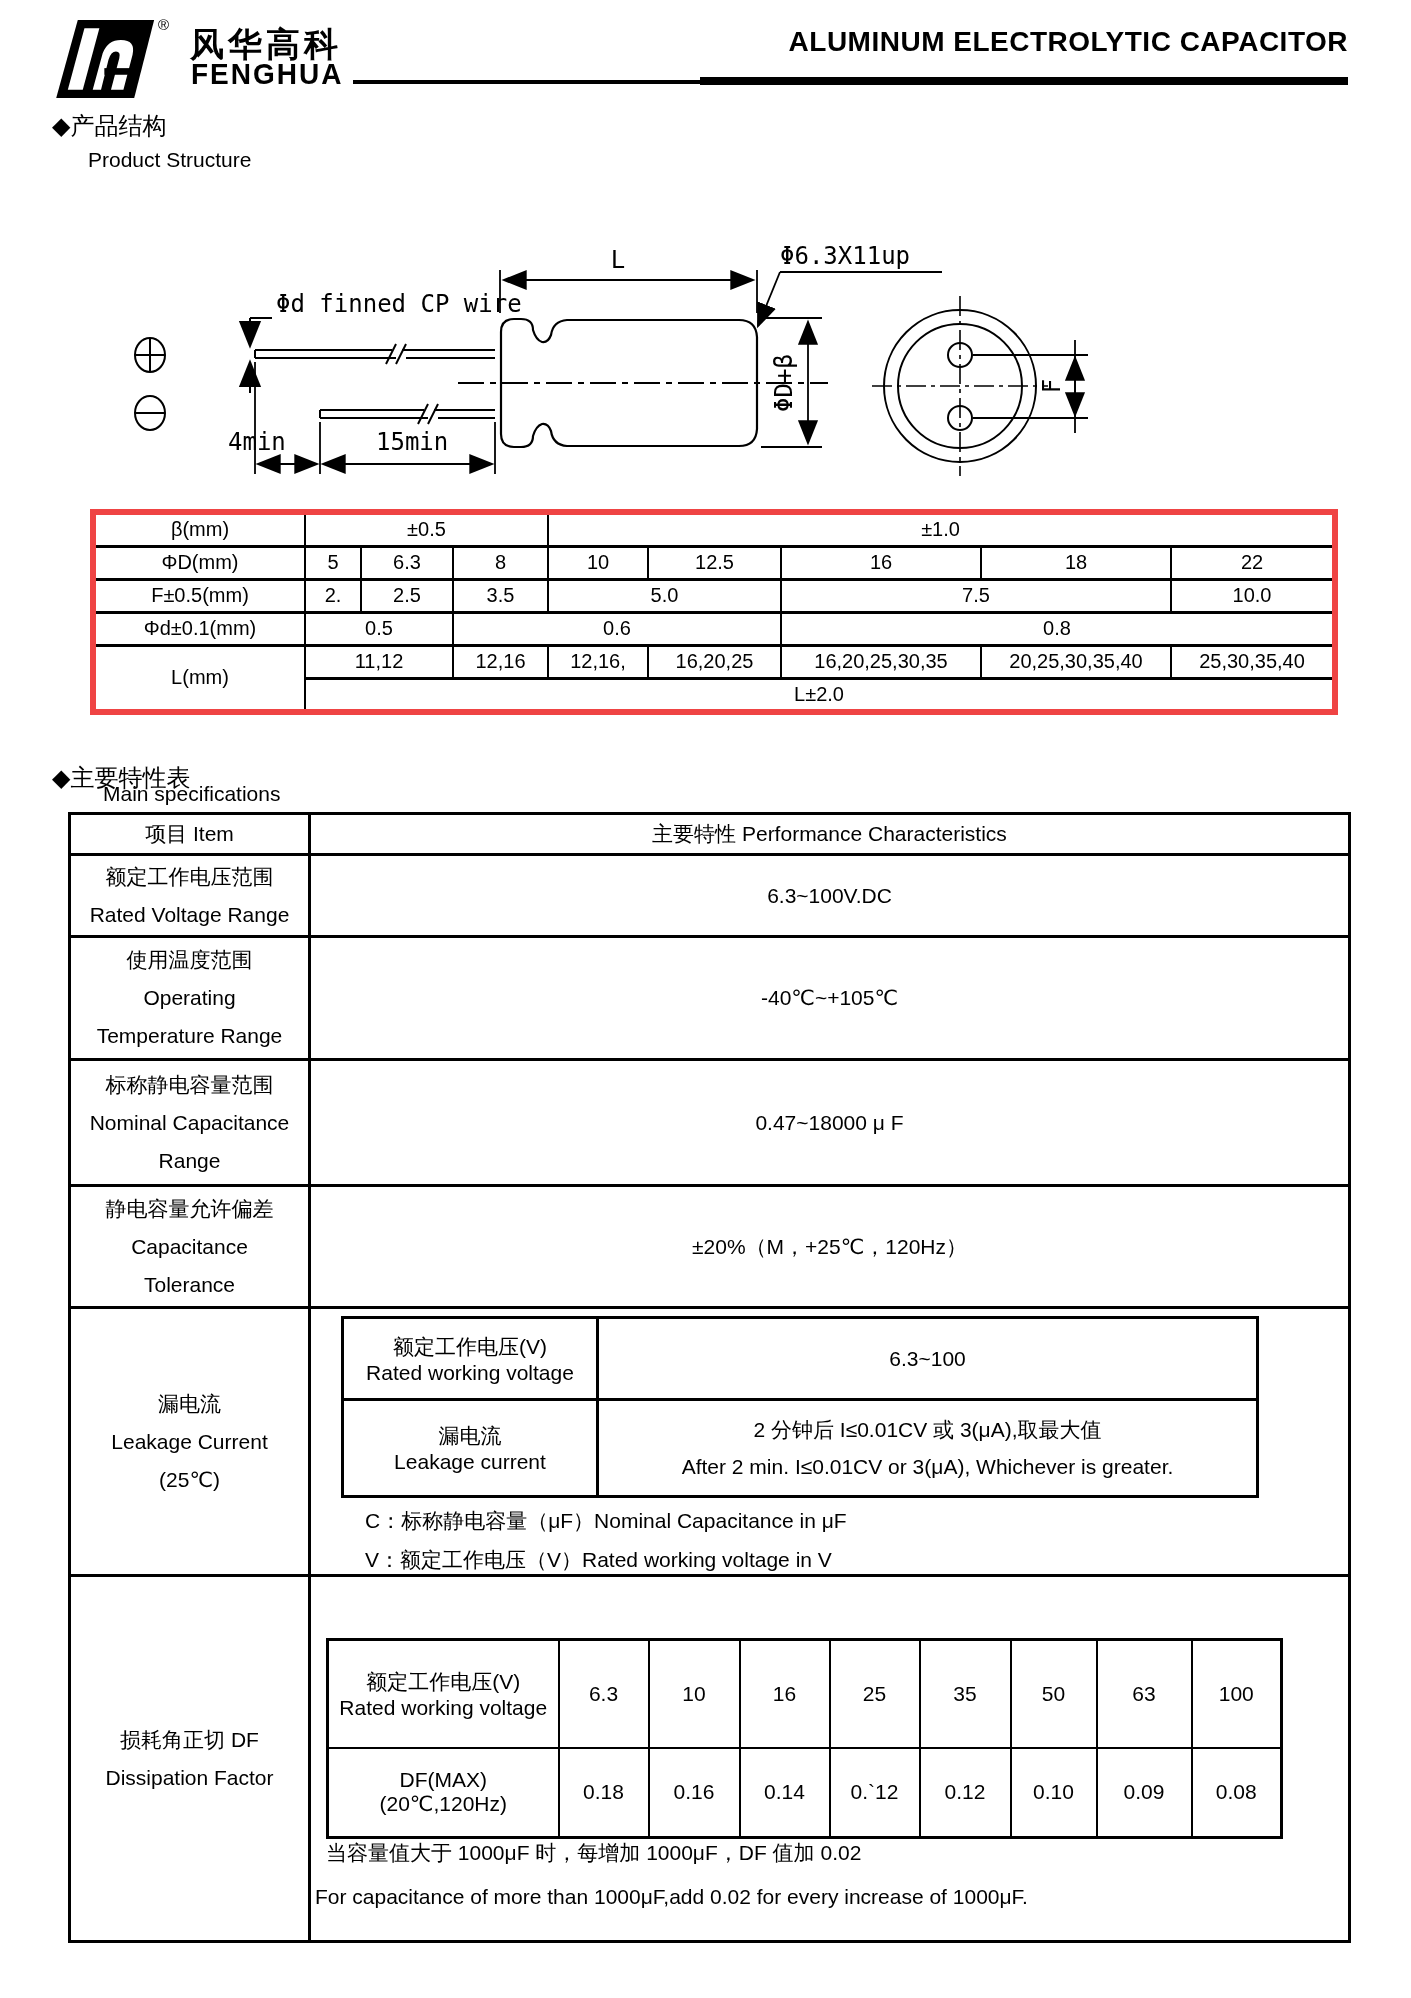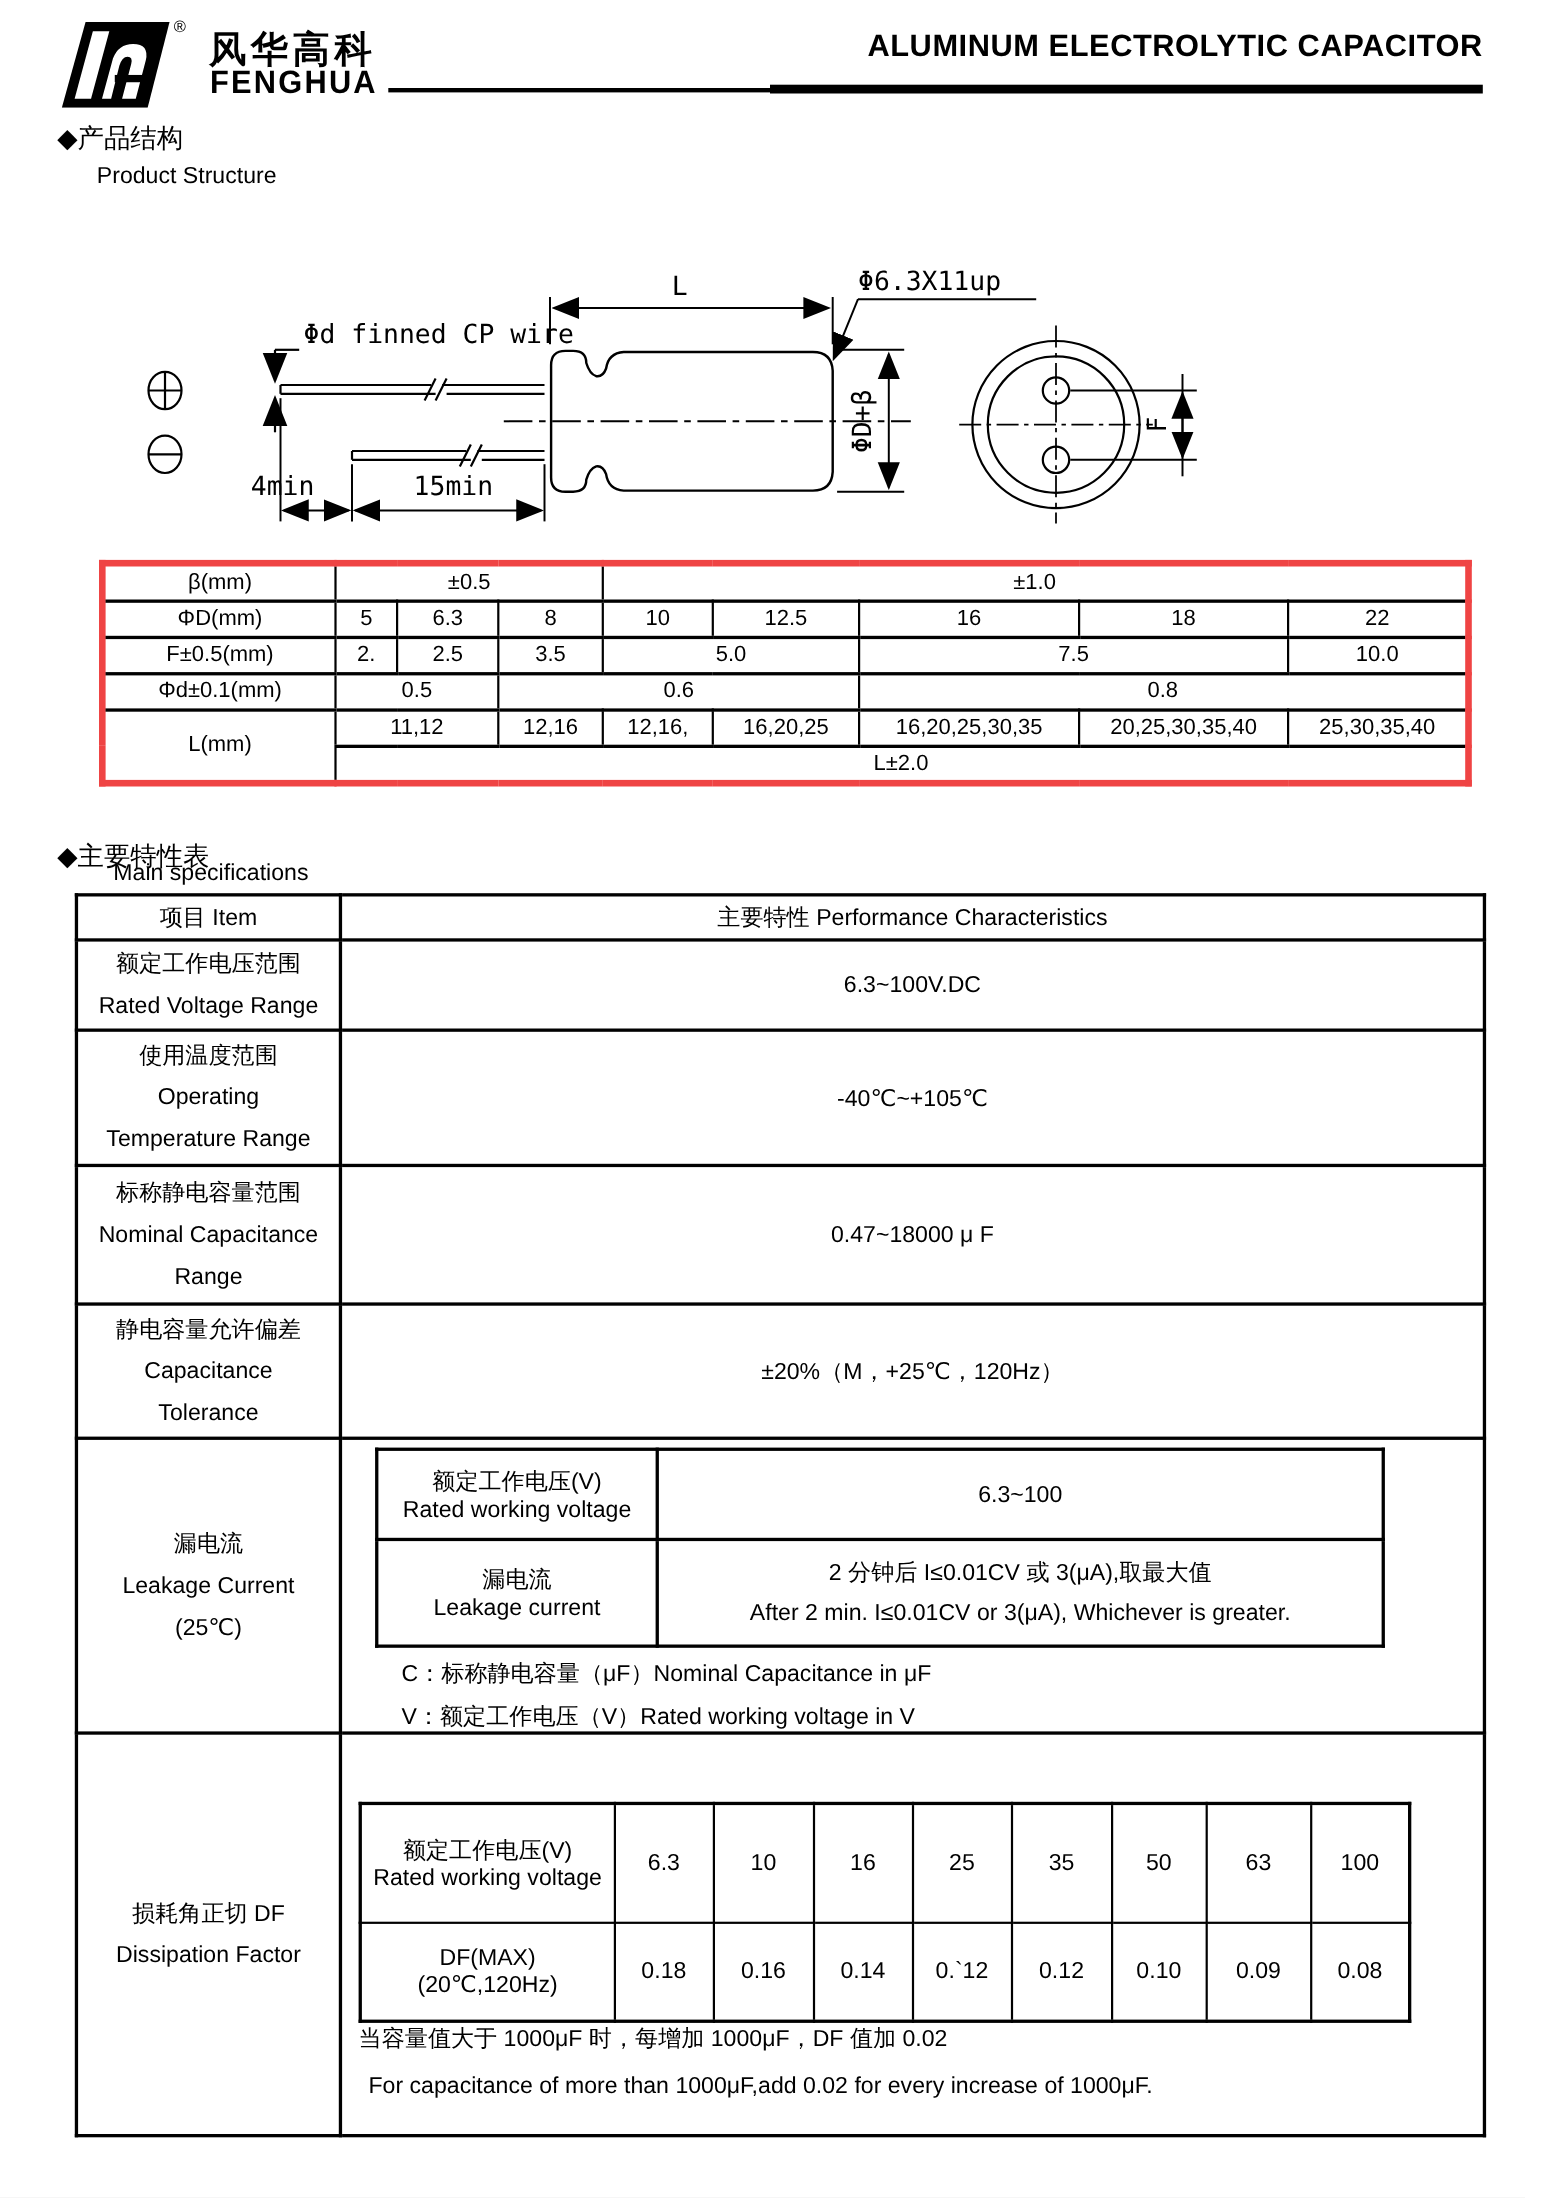--- a/index.html
+++ b/index.html
@@ -360,19 +360,19 @@
                 <td>0.14</td>
                 <td>0.`12</td>
                 <td>0.12</td>
                 <td>0.10</td>
                 <td>0.09</td>
                 <td>0.08</td>
               </tr>
             </tbody>
           </table>
           <div class="df-note" style="left:15px; top:262px;">当容量值大于 1000μF 时，每增加 1000μF，DF 值加 0.02</div>
-          <div class="df-note" style="left:24px; top:308px;">For capacitance of more than 1000μF,add 0.02 for every increase of 1000μF.</div>
+          <div class="df-note" style="left:4px; top:308px;">For capacitance of more than 1000μF,add 0.02 for every increase of 1000μF.</div>
         </td>
       </tr>
     </tbody>
   </table>
 
 </div>
 
 </body></html>

